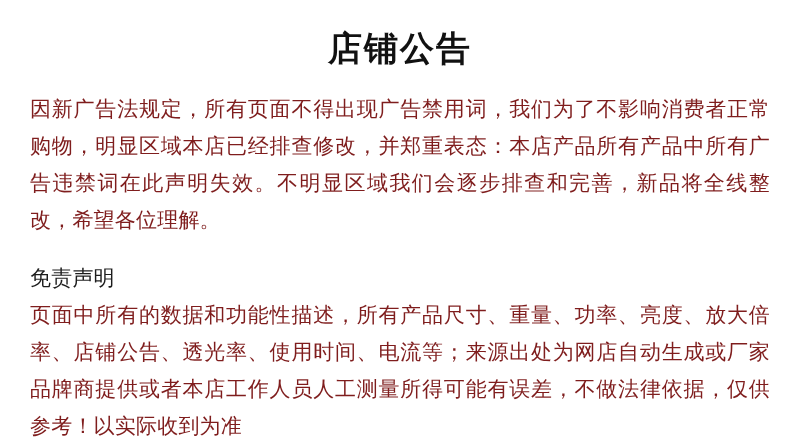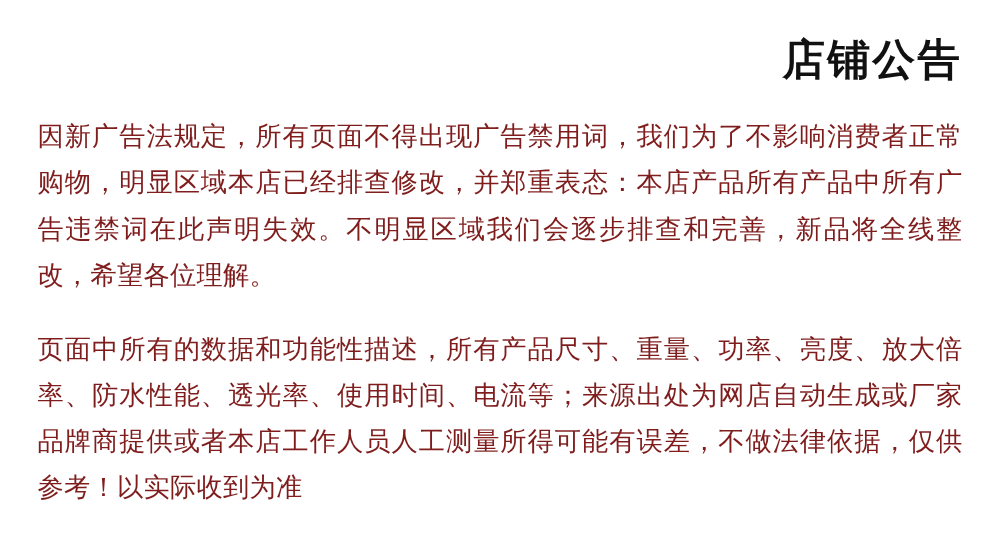--- a/index.html
+++ b/index.html
@@ -15,21 +15,21 @@
     overflow: hidden;
   }
   .page {
     position: relative;
     width: 800px;
     height: 446px;
     box-sizing: border-box;
     padding: 0 30px;
   }
   .title {
-    text-align: right;
+    text-align: center;
     font-size: 34px;
     font-weight: bold;
     letter-spacing: 2px;
     color: #111111;
     margin: 28px 0 0 0;
     line-height: 1.2;
   }
   .block {
     margin-top: 22px;
   }
@@ -58,16 +58,17 @@
 
 <div class="page">
 
   <h1 class="title">店铺公告</h1>
 
   <div class="block">
     <p class="para">因新广告法规定，所有页面不得出现广告禁用词，我们为了不影响消费者正常购物，明显区域本店已经排查修改，并郑重表态：本店产品所有产品中所有广告违禁词在此声明失效。不明显区域我们会逐步排查和完善，新品将全线整改，希望各位理解。</p>
   </div>
 
   <div class="block">
-    <p class="para second">页面中所有的数据和功能性描述，所有产品尺寸、重量、功率、亮度、放大倍率、防水性能、透光率、使用时间、电流等；来源出处为网店自动生成或厂家品牌商提供或者本店工作人员人工测量所得可能有误差，不做法律依据，仅供参考！以实际收到为准</p>
+    <div class="section-heading">免责声明</div>
+    <p class="para second">页面中所有的数据和功能性描述，所有产品尺寸、重量、功率、亮度、放大倍率、店铺公告、透光率、使用时间、电流等；来源出处为网店自动生成或厂家品牌商提供或者本店工作人员人工测量所得可能有误差，不做法律依据，仅供参考！以实际收到为准</p>
   </div>
 
 </div>
 
 </body></html>

